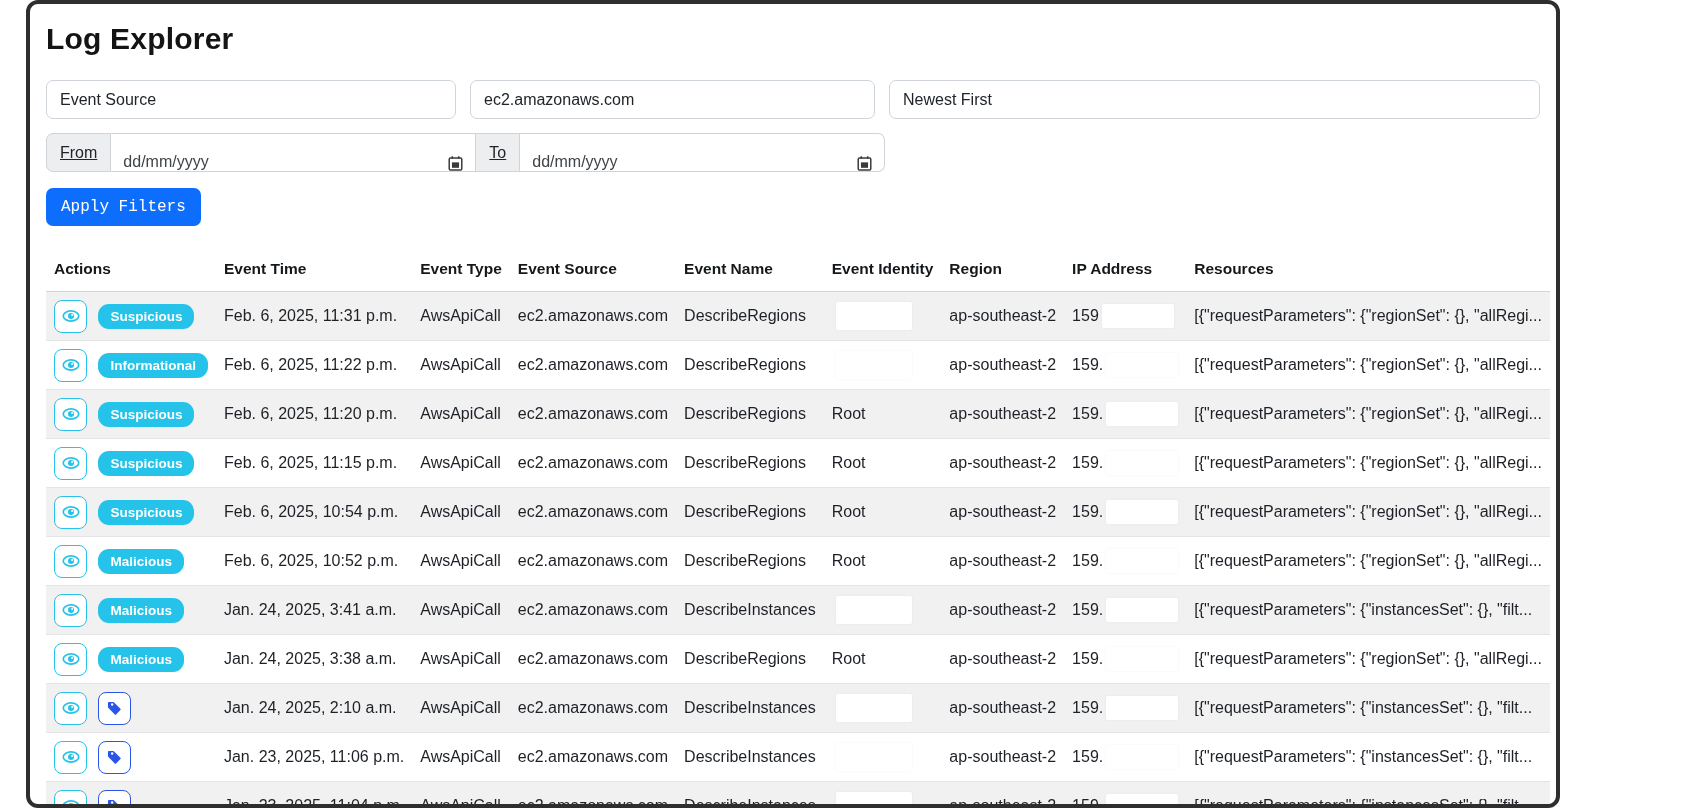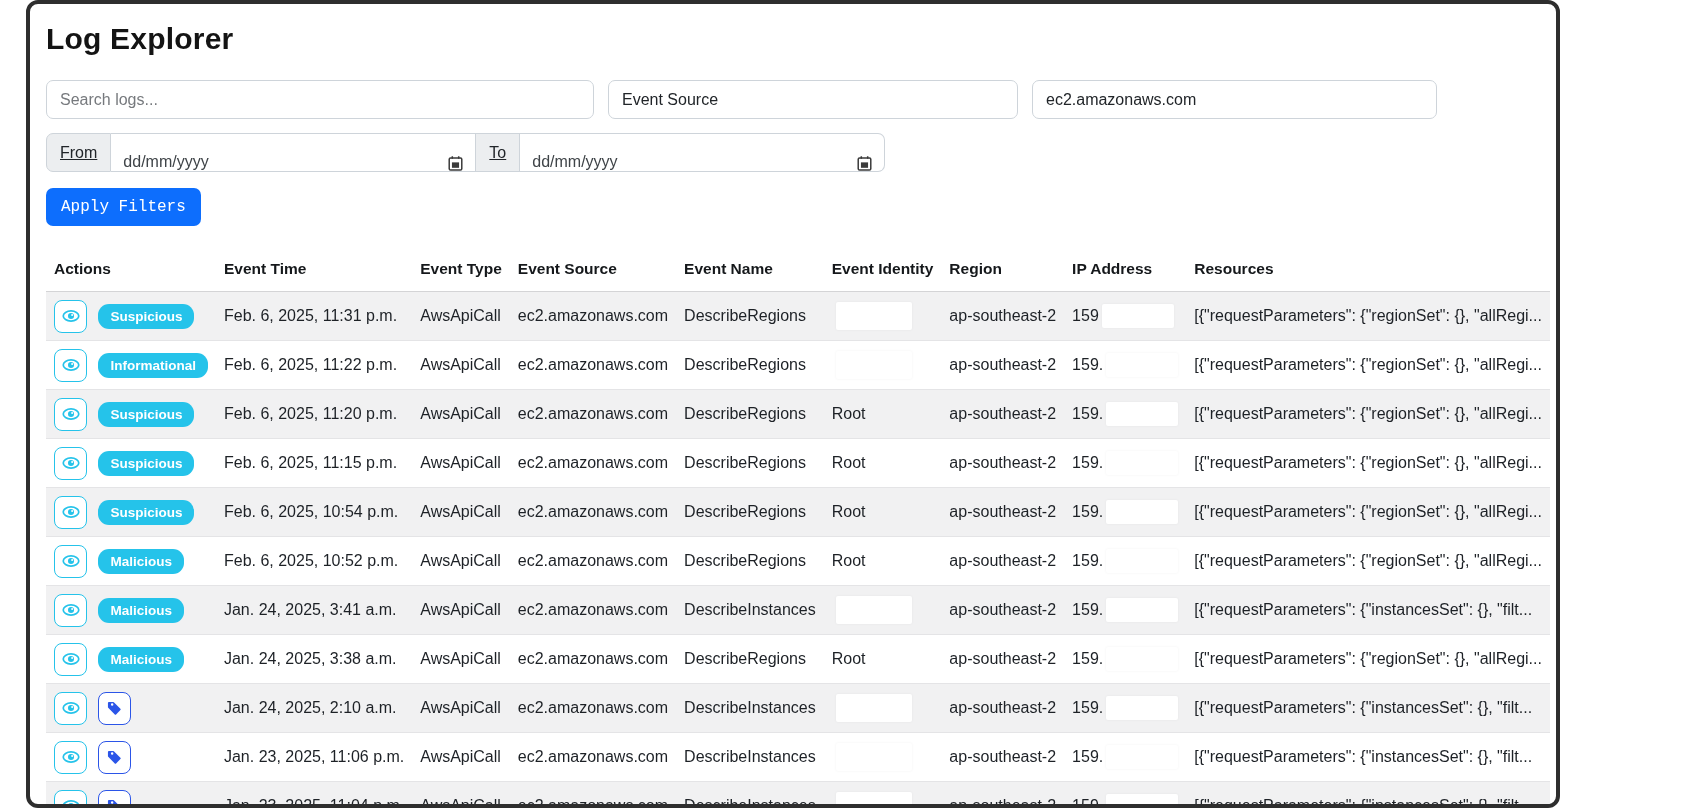--- a/index.html
+++ b/index.html
@@ -75,25 +75,27 @@
   .ip-text{vertical-align:middle;}
 </style>
 </head>
 <body>
 
 <div class="window">
 
   <div class="page-title">Log Explorer</div>
 
   <div class="filters">
-    <input class="ctl w-search" type="text" placeholder="Search logs..." style="">
     <div class="ctl sel w-evsrc">
       <span>Event Source</span>
     </div>
     <input class="ctl w-ec2" type="text" value="ec2.amazonaws.com" style="">
+    <div class="ctl sel grow">
+      <span>Newest First</span>
+    </div>
   </div>
 
   <div class="date-row">
     <span class="igt first">From</span>
     <div class="date-input">
       <span class="date-ph">dd/mm/yyyy</span>
       <span style="display:inline-flex;">
         <svg viewBox="0 0 16 16" width="15" height="15">
             <g stroke="#3a3a3a" stroke-width="1.6" fill="none">
               <line x1="4.6" y1="0.2" x2="4.6" y2="3"></line>

